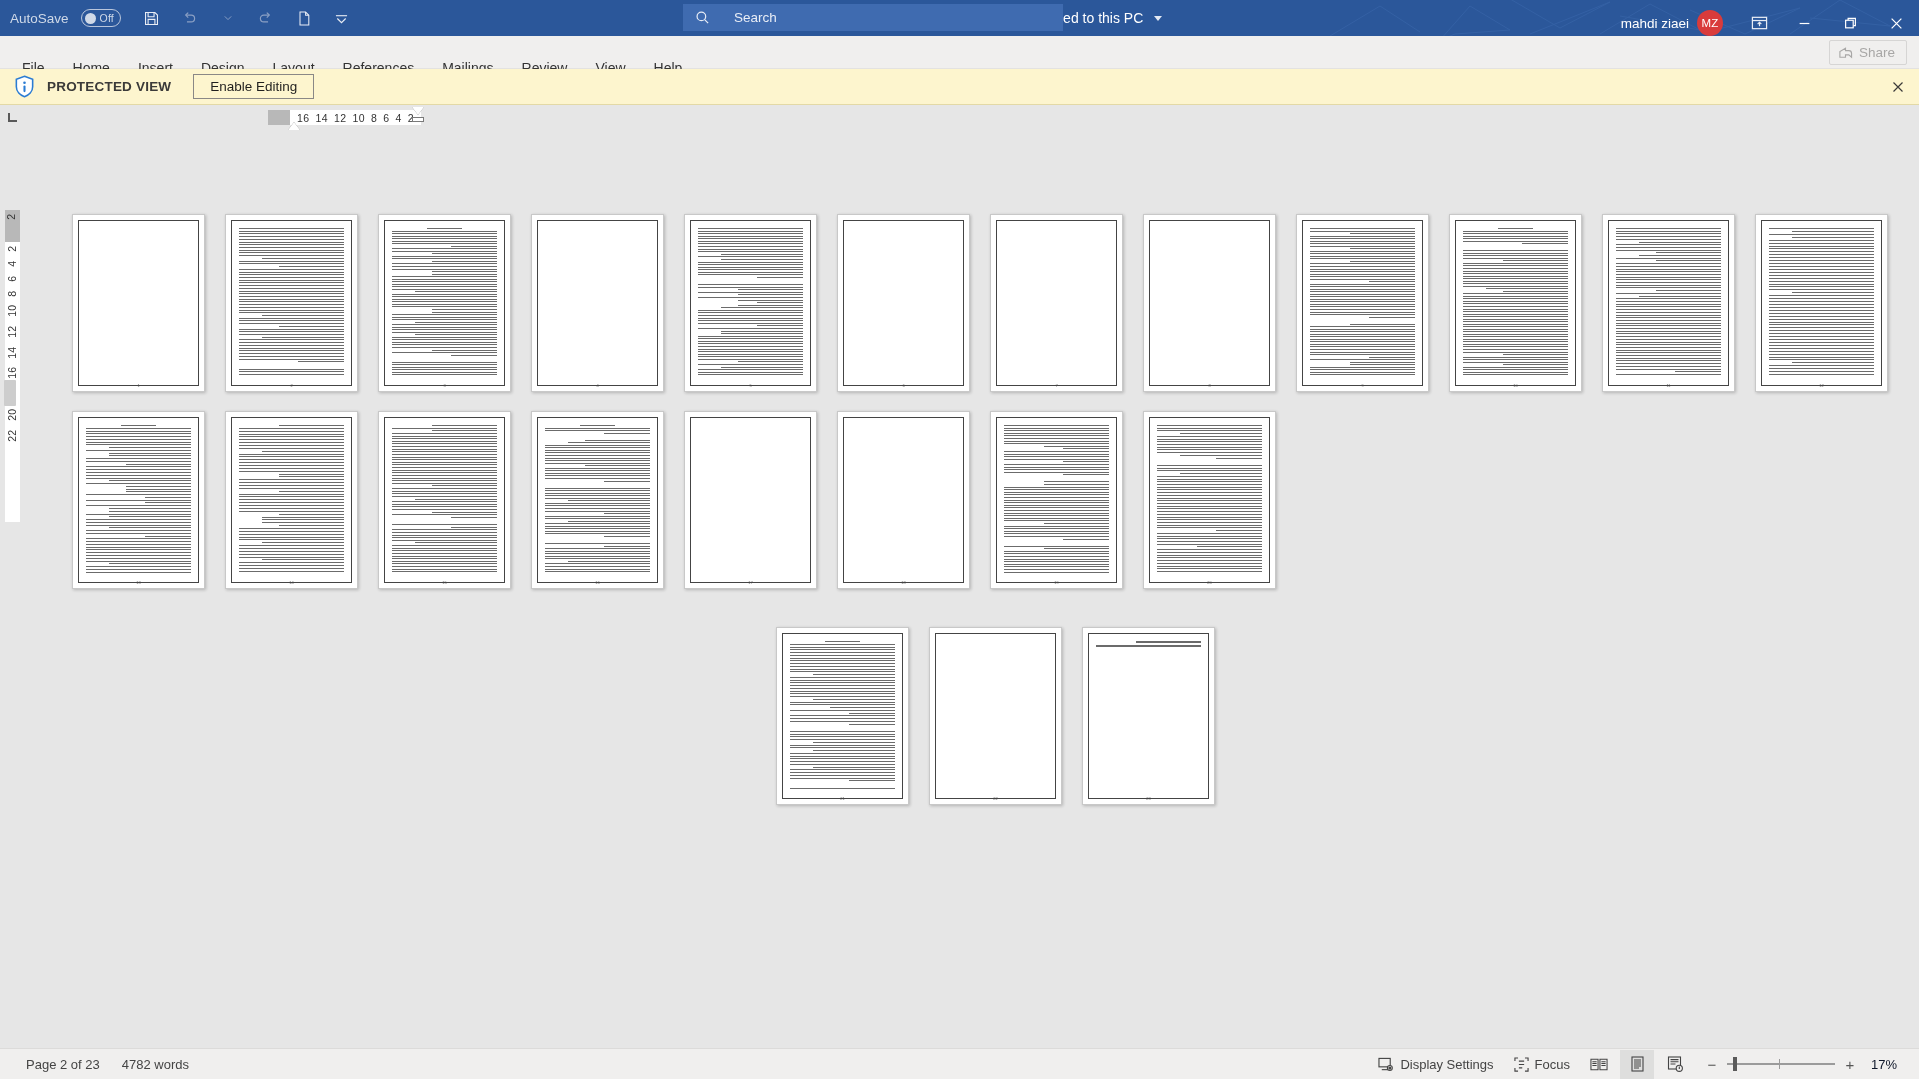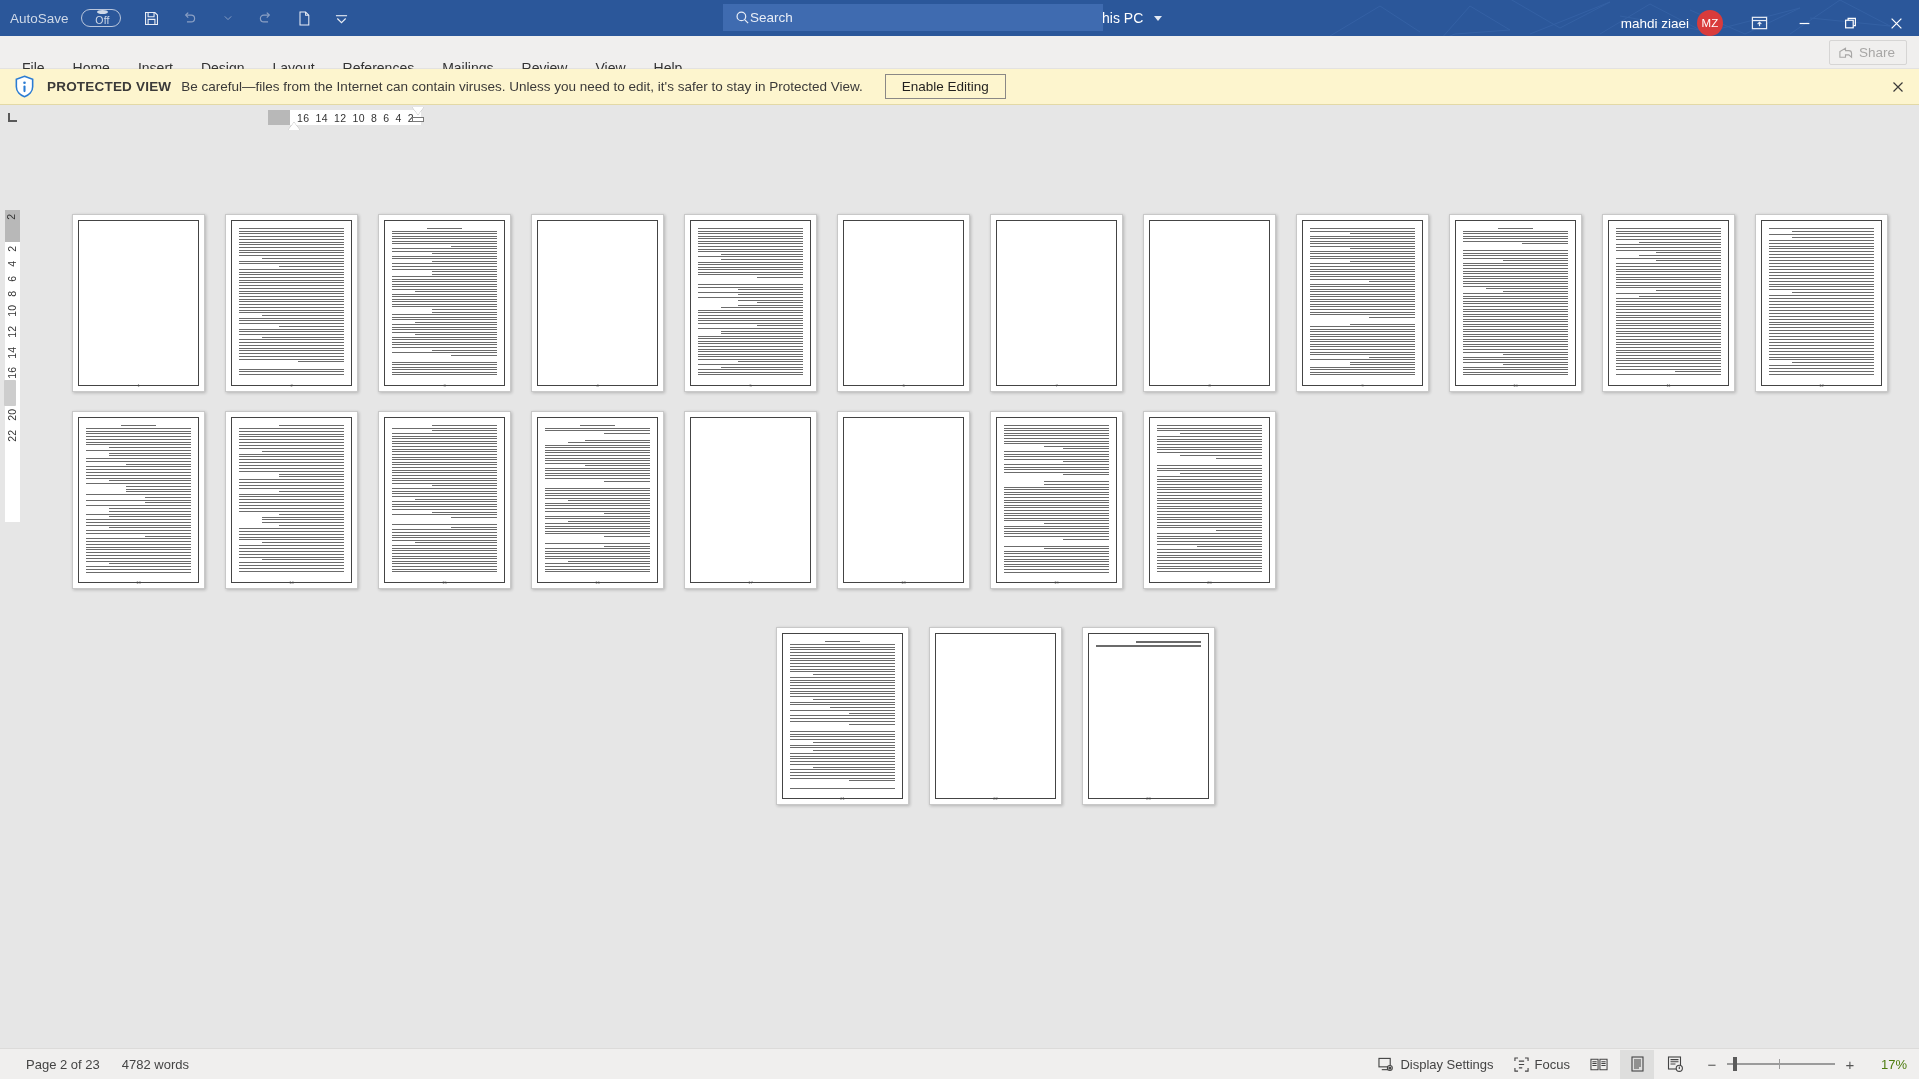--- a/index.html
+++ b/index.html
@@ -25,21 +25,20 @@
     position: absolute; inset: 0;
     opacity: .28; pointer-events: none;
   }
   .tb-left { display: flex; align-items: center; gap: 8px; padding-left: 10px; position: relative; z-index:2;}
   .autosave-label { font-size: 13.5px; color: #cfd9e8; margin-right: 4px; }
   .toggle {
     width: 40px; height: 18px; border-radius: 9px;
     border: 1.3px solid #b9c6dc; background: transparent;
     display: flex; align-items: center; position: relative;
     margin-right: 8px;
-    flex-direction: column;
   }
   .toggle .knob {
     width: 11px; height: 11px; border-radius: 50%;
     background: #cfd9e8; margin-left: 3px;
   }
   .toggle .off-txt { font-size: 10.5px; color: #cfd9e8; margin-left: 4px; letter-spacing: .2px;}
   .qat-btn {
     width: 30px; height: 28px;
     display: flex; align-items: center; justify-content: center;
     border-radius: 2px; color: #e9edf5;
@@ -57,22 +56,22 @@
   .pv-label, .saved-label { font-size: 14px; color: #ffffff; }
   .caret-dn {
     width: 0; height: 0; border-left: 4px solid transparent;
     border-right: 4px solid transparent; border-top: 5px solid #e3e9f3;
     margin-left: 4px;
   }
   .searchbox {
     position: absolute; left: 683px; top: 4px;
     width: 380px; height: 27px;
     background: #3f6bb0;
-    display: flex; align-items: center; gap: 0;
-    padding-left: 12px; z-index: 3; margin-left: 40px;
+    display: flex; align-items: center; gap: 24px;
+    padding-left: 12px; z-index: 3;
   }
   .searchbox .sr-txt { font-size: 13.5px; color: #e8edf6; }
   .tb-right {
     position: absolute; right: 0; top: 5px; height: 36px;
     display: flex; align-items: center; z-index: 3;
   }
   .user-name { font-size: 13.5px; color: #fff; margin-right: 8px; }
   .avatar {
     width: 26px; height: 26px; border-radius: 50%;
     background: #d93b3b; color: #fff; font-size: 11.5px;
@@ -290,21 +289,21 @@
     width: 108px; height: 2px; background: #9b9b9b; position: relative;
   }
   .zhandle {
     position: absolute; left: 6px; top: -6px;
     width: 4px; height: 14px; background: #5a5a5a;
   }
   .zmid {
     position: absolute; left: 52px; top: -4px;
     width: 1px; height: 10px; background: #9b9b9b;
   }
-  .zpct { font-size: 13px; color: #4d7c0f; width: 36px; text-align: right; margin-left: 6px;}
+  .zpct { font-size: 13px; color: #0f172a; width: 36px; text-align: left; margin-left: 6px;}
   .sb-scrollthumb {
     position: absolute; left: 4px; top: 248px;
     width: 12px; height: 26px; background: #cdcdcd; border-radius: 1px;
   }
 </style>
 </head>
 <body>
 
 <div class="titlebar">
   <svg class="tb-pattern" viewBox="0 0 1919 36" preserveAspectRatio="none">
@@ -434,21 +433,20 @@
 
 <div class="pvbar">
   <span class="pv-shield">
     <svg width="21" height="23" viewBox="0 0 20 22" fill="none">
       <path d="M10 1.2L17.8 4v7.3c0 4.5-3.6 8-7.8 9.4C5.8 19.3 2.2 15.8 2.2 11.3V4z" stroke="#2b7cd3" stroke-width="1.5" fill="#ffffff"></path>
       <circle cx="10" cy="7.4" r="1.25" fill="#2b7cd3"></circle>
       <rect x="9" y="10" width="2" height="6.4" rx="1" fill="#2b7cd3"></rect>
     </svg>
   </span>
   <span class="pv-strong">PROTECTED VIEW</span>
-  <span class="pv-msg">Be careful—files from the Internet can contain viruses. Unless you need to edit, it's safer to stay in Protected View.</span>
   <button class="enable-btn">Enable Editing</button>
   <span class="pv-close">
     <svg width="12" height="12" viewBox="0 0 12 12" stroke="currentColor" stroke-width="1.2">
         <path d="M1.5 1.5l9 9M10.5 1.5l-9 9"></path>
       </svg>
   </span>
 </div>
 
 <div class="ruler-h">
   <div class="corner-box">

